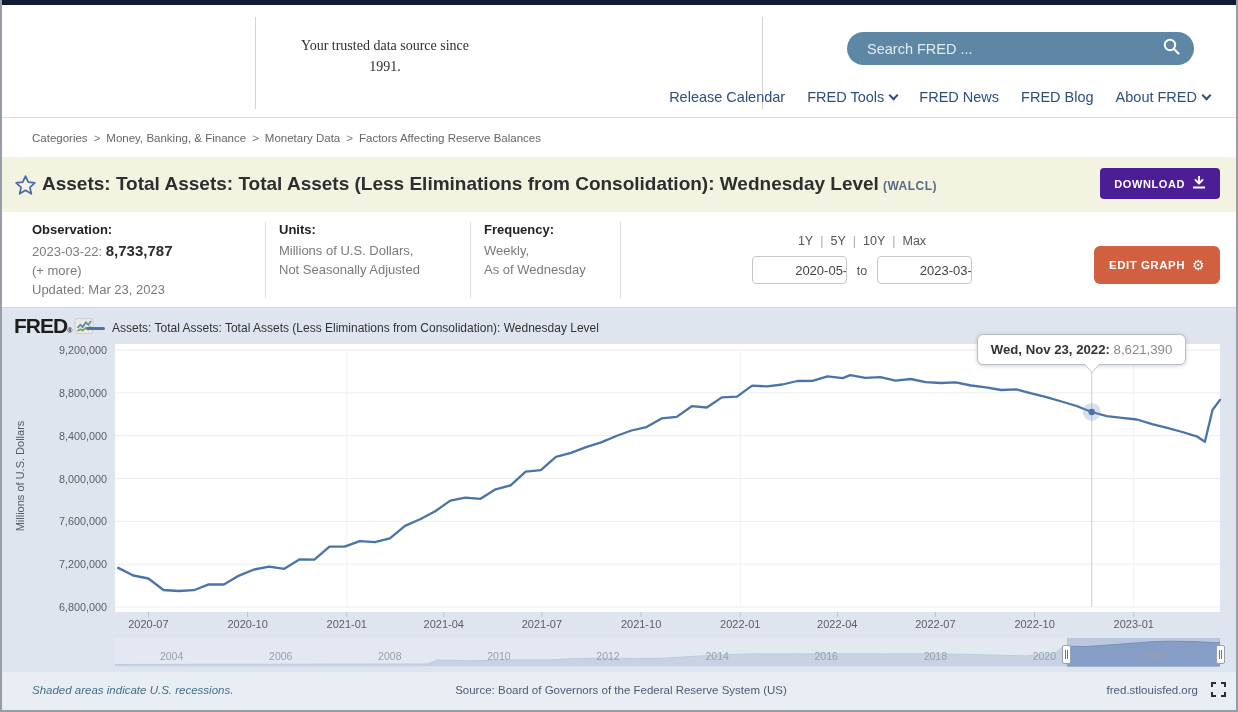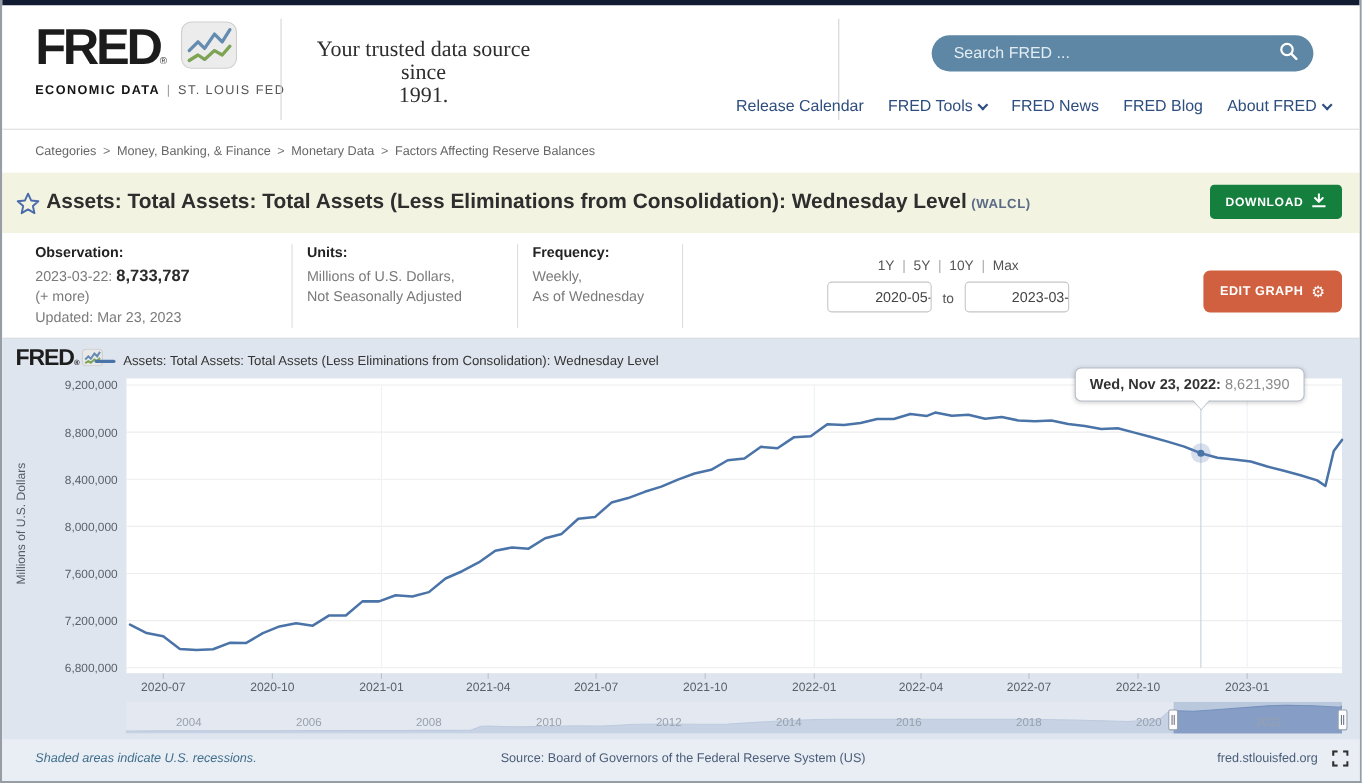--- a/index.html
+++ b/index.html
@@ -11,39 +11,39 @@
   #header { position:absolute; left:0; top:5px; width:100%; height:112px; background:#fff; }
   #logo-block { position:absolute; left:30px; top:14px; }
   #fred-word { font-size:46px; font-weight:900; letter-spacing:-3px; color:#1c1c1c; line-height:46px; display:inline-block; }
   #fred-reg { font-size:9px; color:#333; vertical-align:baseline; }
   #logo-icon { display:inline-block; vertical-align:top; margin-left:8px; }
   #logo-sub { margin-top:8px; font-size:11.5px; letter-spacing:1.3px; }
   #logo-sub .ed { font-weight:800; color:#141414; }
   #logo-sub .pipe { color:#9a9a9a; margin:0 6px; font-weight:400;}
   #logo-sub .slf { color:#555; font-weight:500; }
   .hdr-divider { position:absolute; top:12px; width:0; height:92px; border-left:1px solid #d4d4d4; }
-  #tagline { position:absolute; left:268px; top:30px; width:230px; text-align:center; font-family:"Liberation Serif","DejaVu Serif",serif; font-size:20px; color:#2e2e2e; line-height:21px; }
+  #tagline { position:absolute; left:268px; top:30px; width:230px; text-align:center; font-family:"Liberation Serif","DejaVu Serif",serif; font-size:14px; color:#2e2e2e; line-height:21px; }
   #search-pill { position:absolute; left:845px; top:27px; width:347px; height:33px; background:#5d87a4; border-radius:17px; display:flex; align-items:center; padding:0 14px 0 20px; }
   #search-input { flex:1; background:transparent; border:none; outline:none; color:#fff; font-size:14.5px; font-family:inherit; }
   #search-input::placeholder { color:#e3ecf2; opacity:1; }
   #main-nav { position:absolute; right:26px; top:84px; display:flex; gap:22px; font-size:14.5px; color:#2d4e7e; font-weight:500; white-space:nowrap; }
   .nav-item { cursor:pointer; display:flex; align-items:center; }
   .chev { display:inline-block; width:7px; height:7px; border-right:2px solid #2d4e7e; border-bottom:2px solid #2d4e7e; transform:rotate(45deg); margin-left:6px; margin-top:-4px; }
 
   
   #breadcrumb { position:absolute; left:0; top:117px; width:100%; height:40px; background:#fff; border-top:1px solid #dcdcdc; font-size:11.5px; color:#666; line-height:40px; padding-left:30px; }
   #breadcrumb .bc-sep { margin:0 6px; color:#777; }
   #breadcrumb .bc-link { color:#666; cursor:pointer; }
 
   
   #title-band { position:absolute; left:0; top:157px; width:100%; height:55px; background:#f2f3e0; }
   #star-icon { position:absolute; left:12px; top:17px; cursor:pointer; }
   #series-title { position:absolute; left:40px; top:16px; font-size:19px; font-weight:700; color:#2e2e2e; white-space:nowrap; }
   #series-ticker { font-size:12px; font-weight:700; color:#5b6b85; letter-spacing:0.5px; margin-left:4px; }
-  #download-btn { position:absolute; right:16px; top:11px; height:31px; background:#15803d; color:#fff; border:none; border-radius:4px; font-size:11px; font-weight:700; letter-spacing:0.6px; padding:0 14px; cursor:pointer; display:flex; align-items:center; gap:7px; font-family:inherit; }
+  #download-btn { position:absolute; right:16px; top:11px; height:31px; background:#4c1d95; color:#fff; border:none; border-radius:4px; font-size:11px; font-weight:700; letter-spacing:0.6px; padding:0 14px; cursor:pointer; display:flex; align-items:center; gap:7px; font-family:inherit; }
 
   
   #meta-row { position:absolute; left:0; top:212px; width:100%; height:96px; background:#fff; border-bottom:1px solid #cfd6df; font-size:13px; }
   .meta-col { position:absolute; top:8px; color:#7a7a7a; line-height:19px; }
   .meta-col h4 { font-size:13px; color:#222; margin-bottom:2px; }
   #obs-col { left:30px; }
   #obs-value { font-size:15px; font-weight:700; color:#2b2b2b; }
   .meta-divider { position:absolute; top:10px; height:76px; width:0; border-left:1px solid #ddd; }
   #range-presets { position:absolute; left:700px; top:22px; width:320px; text-align:center; font-size:12.5px; color:#555; }
   #range-presets .p-sep { color:#aaa; margin:0 7px; }
@@ -77,33 +77,20 @@
   #site-link { position:absolute; right:42px; top:12px; color:#4a5d78; cursor:pointer; }
   #fullscreen-icon { position:absolute; right:14px; top:10px; cursor:pointer; }
 </style>
 </head>
 <body>
 
 <div id="frame">
   <div id="topbar"></div>
 
   <div id="header">
-    <div id="logo-block">
-      <span id="fred-word">FRED</span><span id="fred-reg">®</span>
-      <span id="logo-icon">
-        <svg width="52" height="44" viewBox="0 0 52 44">
-            <rect x="1" y="1" width="50" height="42" rx="9" fill="#ececec" stroke="#cfcfcf"></rect>
-            <polyline points="8,27 16,19 22,25 31,12 38,19 45,8" fill="none" stroke="#648cb0" stroke-width="3" stroke-linejoin="round" stroke-linecap="round"></polyline>
-            <polyline points="8,36 16,31 22,35 31,27 38,31 45,23" fill="none" stroke="#7da455" stroke-width="3" stroke-linejoin="round" stroke-linecap="round"></polyline>
-          </svg>
-      </span>
-      <div id="logo-sub">
-        <span class="ed">ECONOMIC DATA</span><span class="pipe">|</span><span class="slf">ST. LOUIS FED</span>
-      </div>
-    </div>
     <div class="hdr-divider" style="left:253px"></div>
     <div id="tagline">
       <div>Your trusted data source since</div>
       <div>1991.</div>
     </div>
     <div class="hdr-divider" style="left:760px"></div>
     <div id="search-pill">
       <input id="search-input" type="text" placeholder="Search FRED ..." style="">
       <span>
         <svg width="17" height="17" viewBox="0 0 17 17">

